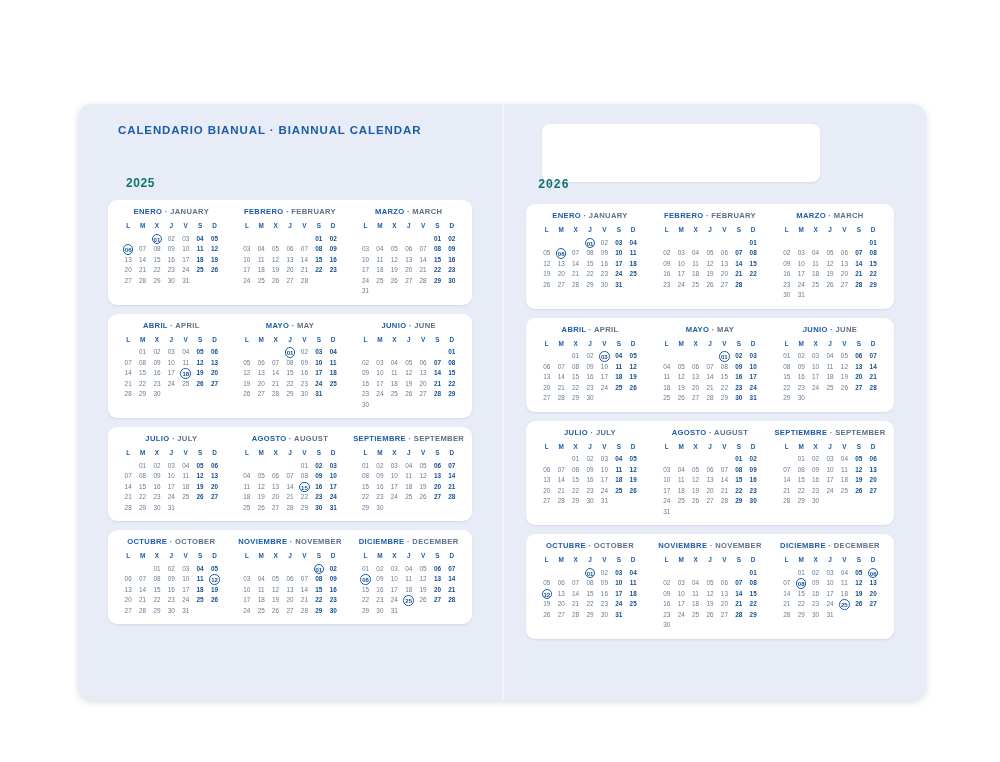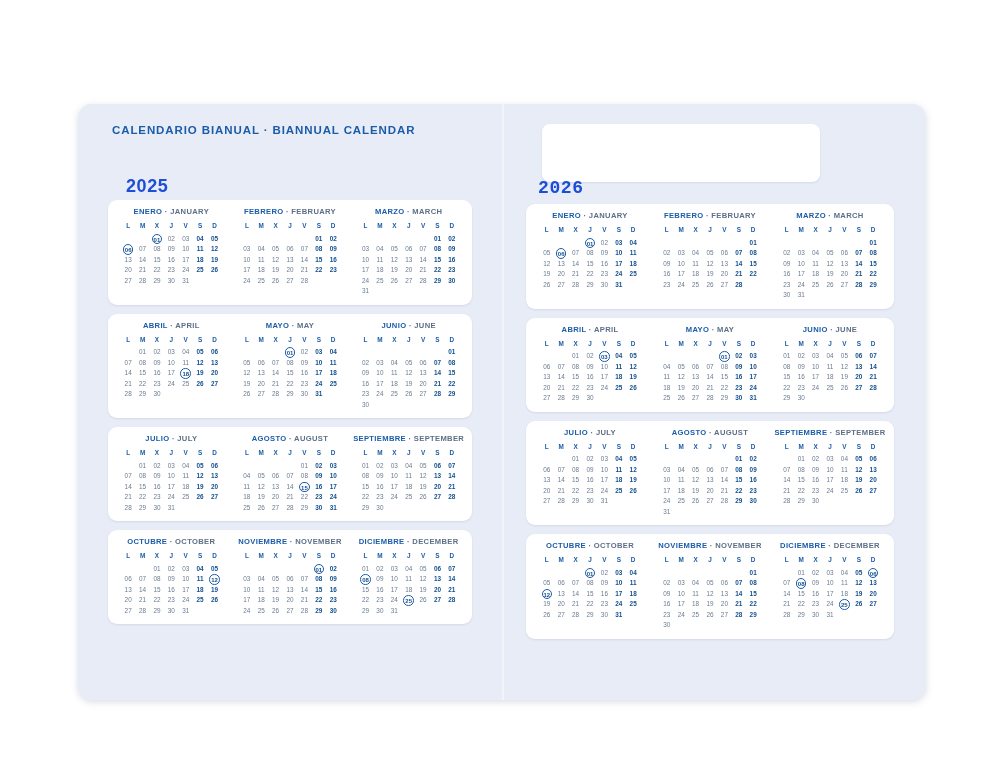--- a/index.html
+++ b/index.html
@@ -43,33 +43,33 @@
     position: absolute;
     top: 0;
     width: 424px;
     height: 596px;
   }
   .leaf.left { left: 0; }
   .leaf.right { left: 424px; }
 
   .spread-title {
     position: absolute;
-    left: 34px;
+    left: 40px;
     top: 20px;
     font-size: 11.5px;
     font-weight: bold;
     letter-spacing: 0.9px;
     color: #1b5ca8;
   }
   .year-label {
     position: absolute;
-    font-size: 18px;
+    font-size: 12px;
     font-weight: bold;
     letter-spacing: 0.6px;
-    color: #1d4ed8;
+    color: #0f766e;
   }
   .year-left { left: 48px; top: 72px; }
   .year-right { left: 36px; top: 74px; font-family: Liberation Mono, monospace; }
 
   .note-box {
     position: absolute;
     left: 40px;
     top: 20px;
     width: 278px;
     height: 58px;

